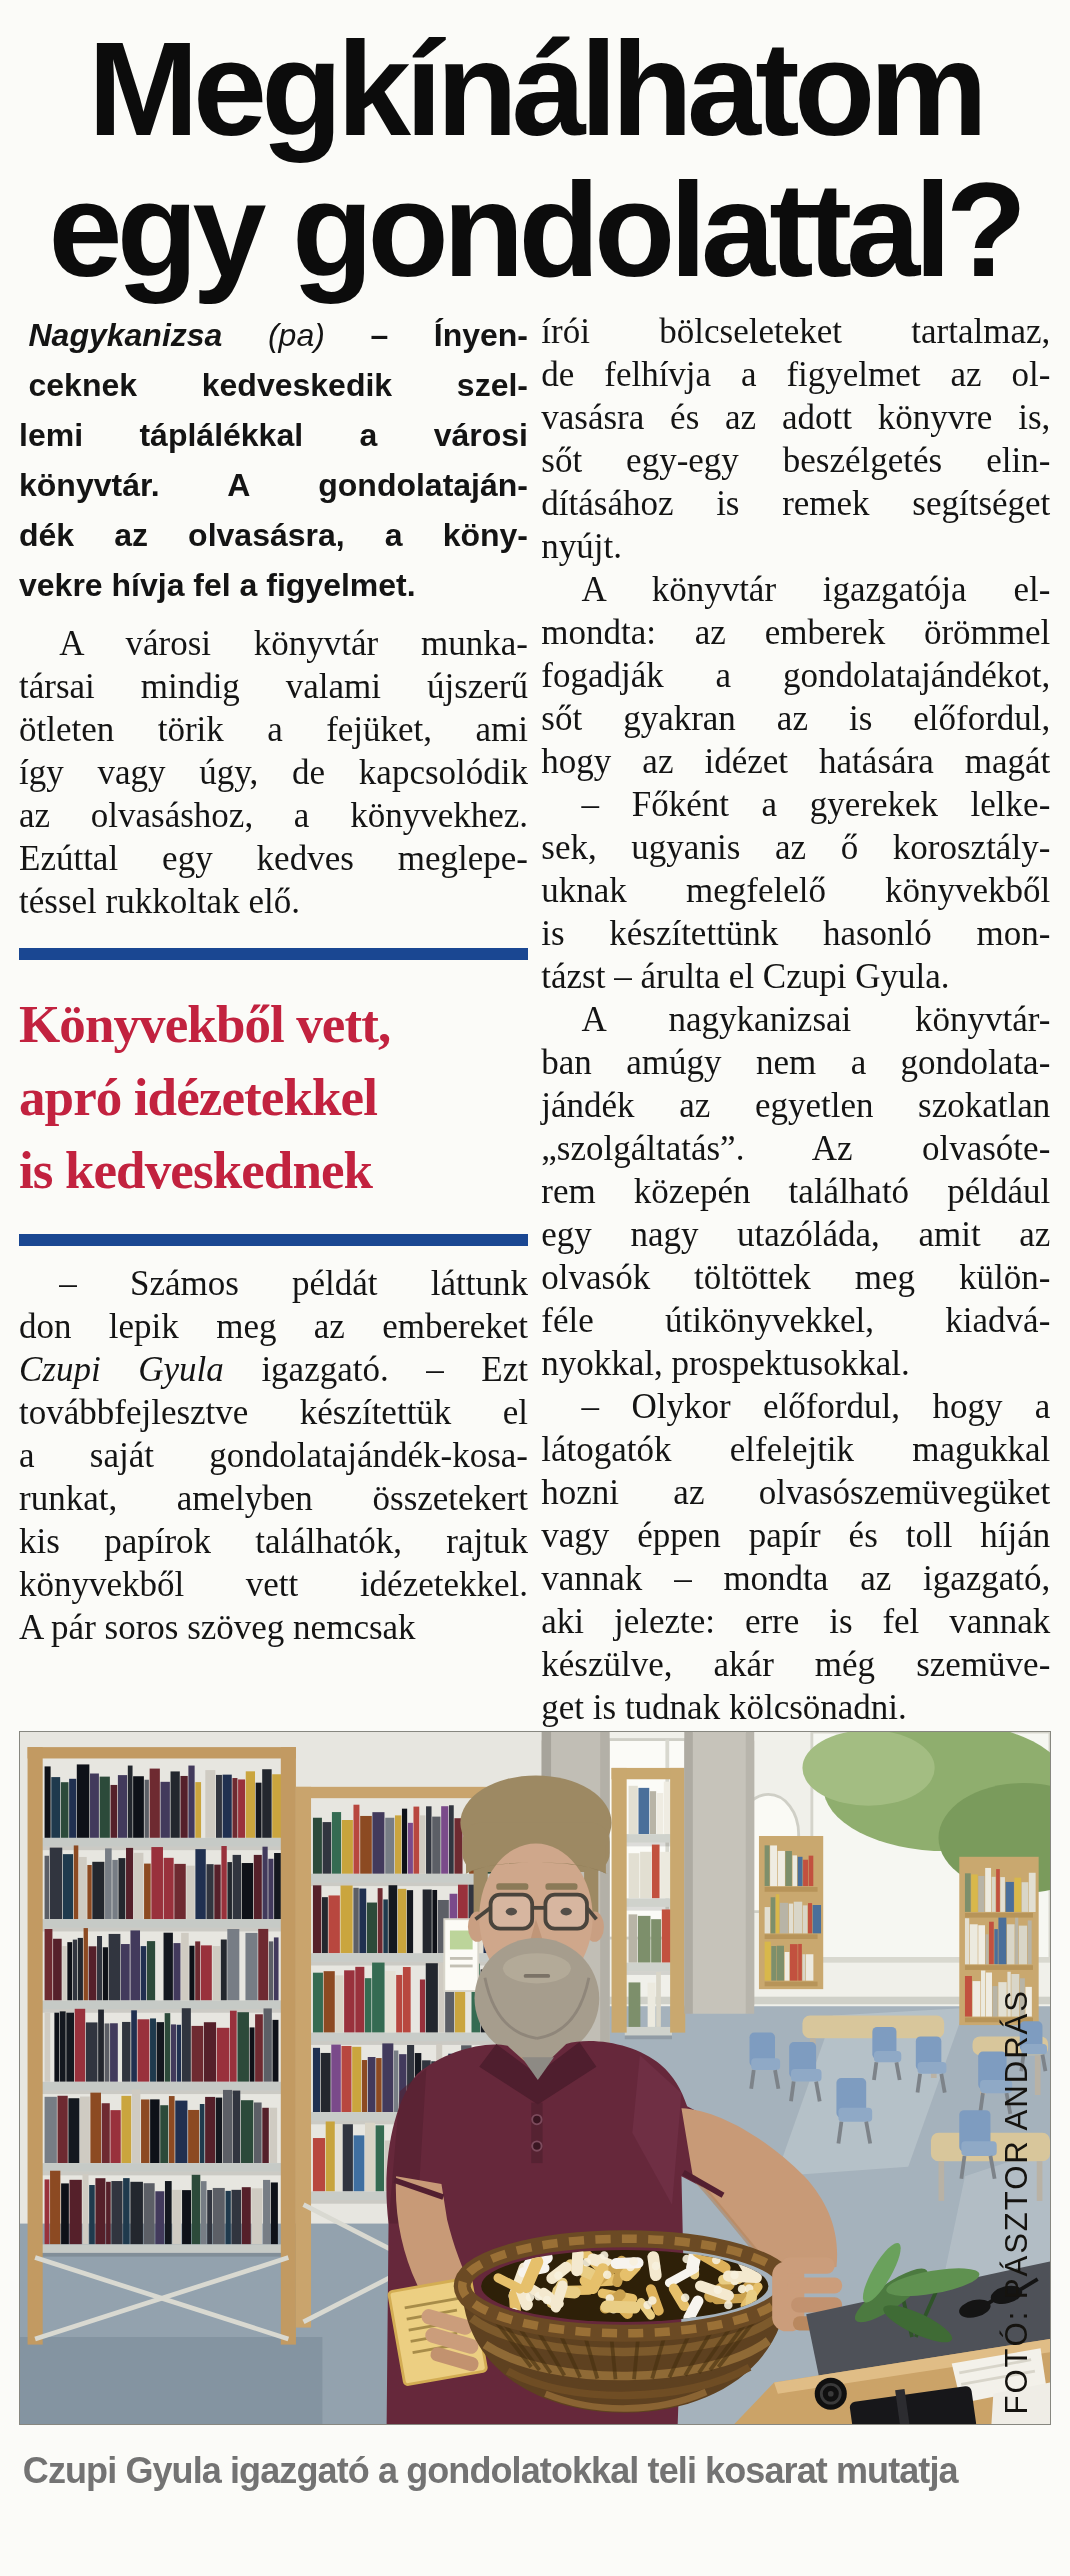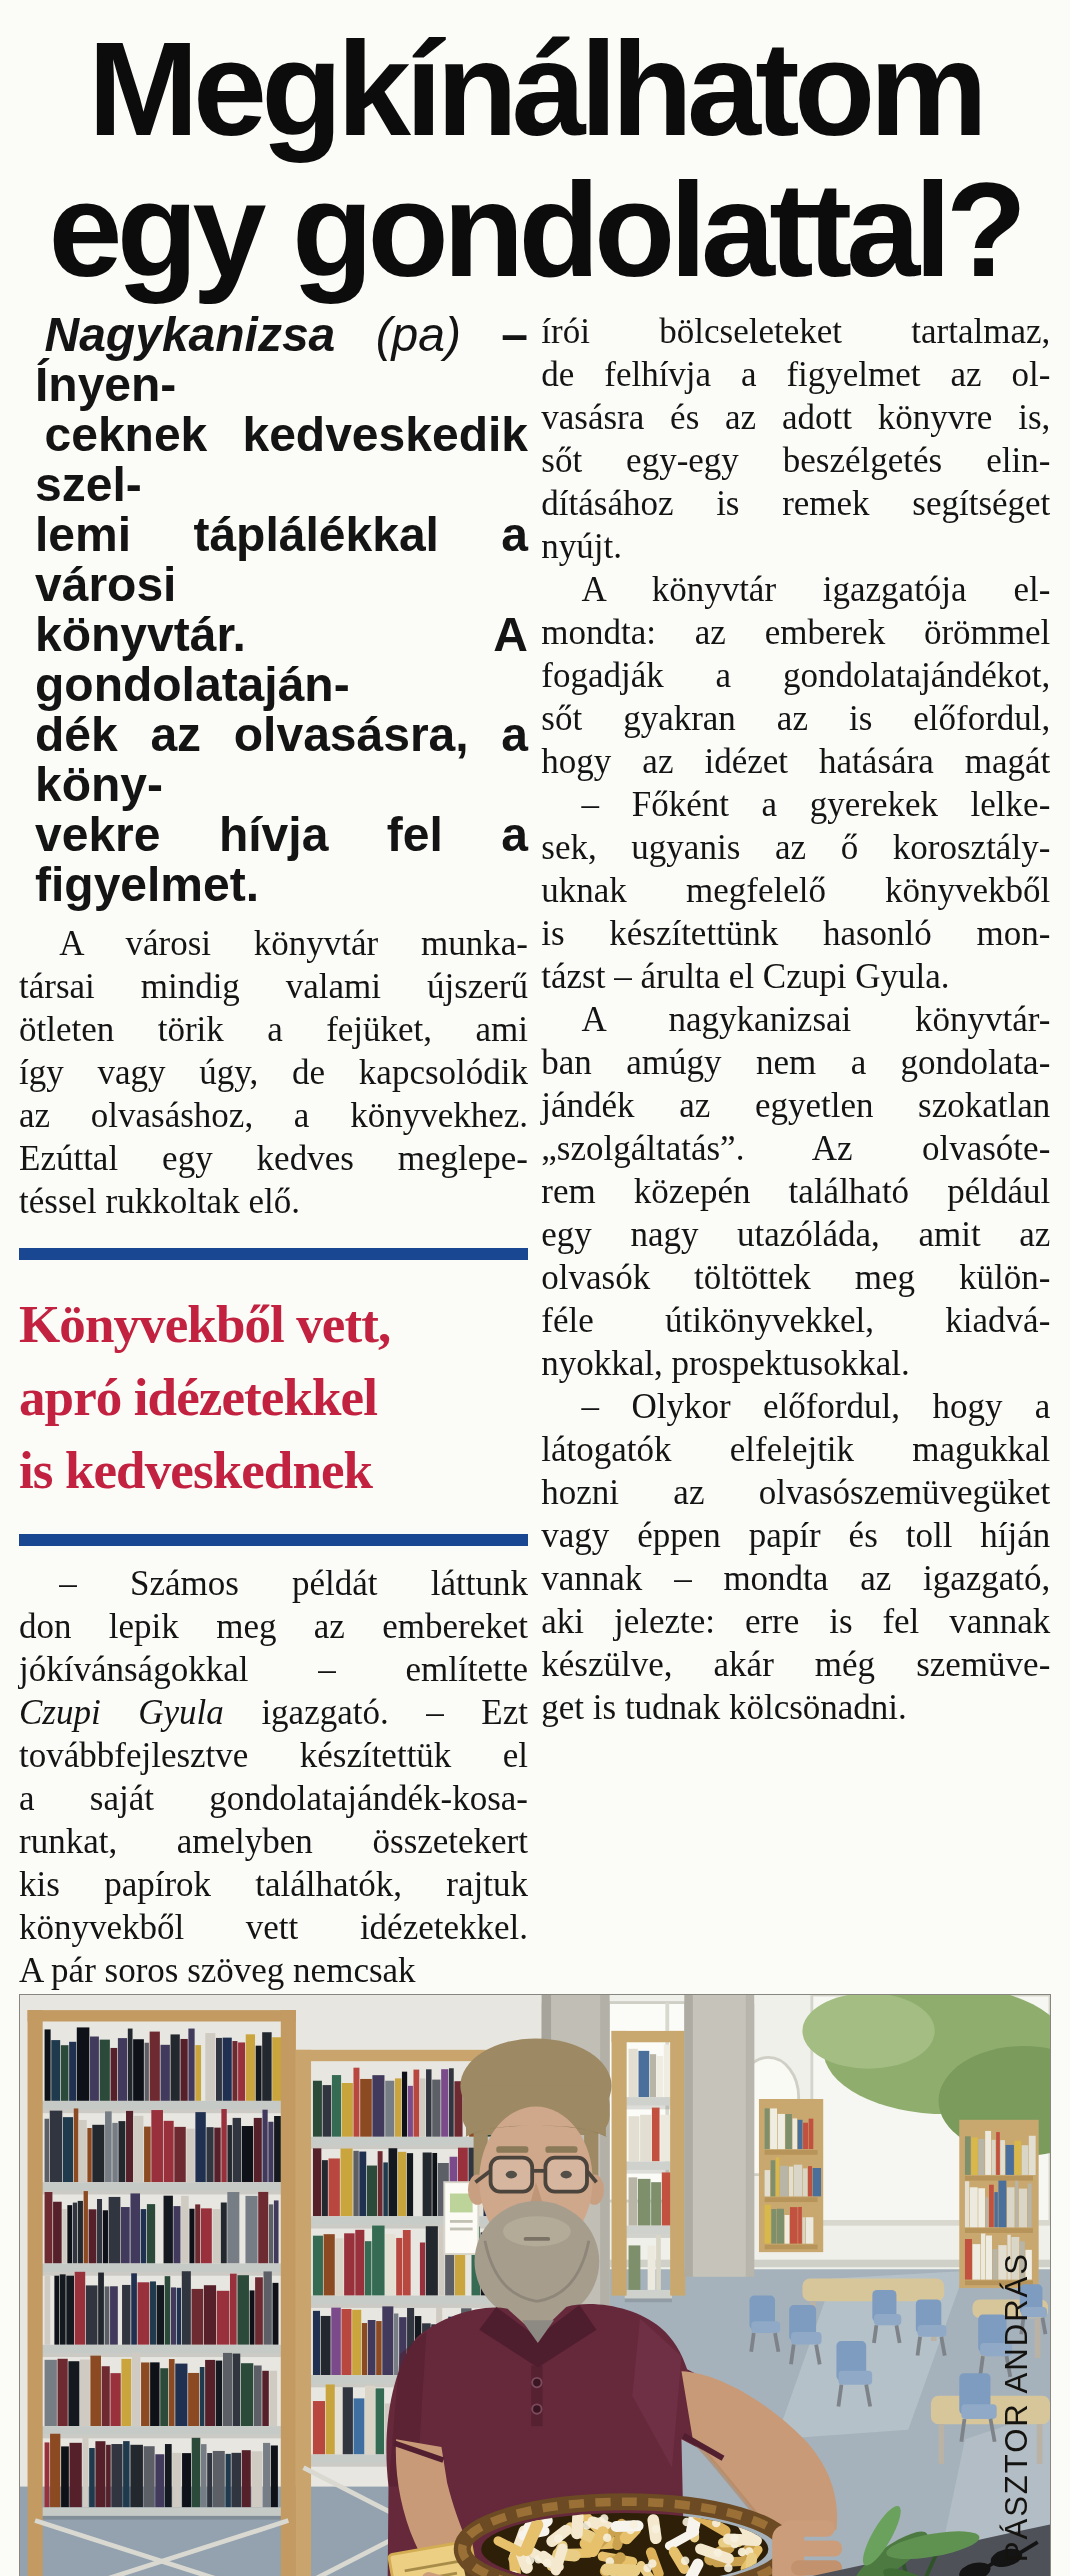--- a/index.html
+++ b/index.html
@@ -25,21 +25,21 @@
   .columns{display:flex;gap:13.3px;margin-top:7.6px;}
   .col{width:509px;}
   .jline{text-align:justify;text-align-last:justify;}
   .jline.last{text-align-last:left;}
   .serif{font-size:35px;line-height:43px;}
   .para{margin:0;}
   .indent .jline:first-child{text-indent:1.15em;}
   .lead{
     font-family:"Liberation Sans",sans-serif;
     font-weight:700;
-    font-size:48px;line-height:50px;margin-left:16px;
+    font-size:32px;line-height:50px;
   }
   .lead .jline:first-child{text-indent:9.5px;}
   .lead-loc{font-style:italic;}
   .lead-src{font-style:italic;font-weight:400;}
   .it{font-style:italic;}
   .p-gap1{margin-top:11.4px;}
   .rule{height:12.3px;background:#1a4792;margin-top:25px;}
   .rule-bottom{margin-top:26.5px;}
   .subhead{
     font-family:Liberation Serif, serif;
@@ -108,21 +108,20 @@
           <div class="jline">Könyvekből vett,</div>
           <div class="jline">apró idézetekkel</div>
           <div class="jline last">is kedveskednek</div>
         </h2>
 
       <div class="rule rule-bottom" style="background: rgb(26, 71, 146);"></div>
 
       <div class="para serif indent p-gap2">
           <div class="jline">– Számos példát láttunk</div>
           <div class="jline">don lepik meg az embereket</div>
-          <div class="jline">jókívánságokkal – említette</div>
           <div class="jline"><span class="it">Czupi Gyula </span><span>igazgató. – Ezt</span></div>
           <div class="jline">továbbfejlesztve készítettük el</div>
           <div class="jline">a saját gondolatajándék-kosa-</div>
           <div class="jline">runkat, amelyben összetekert</div>
           <div class="jline">kis papírok találhatók, rajtuk</div>
           <div class="jline">könyvekből vett idézetekkel.</div>
           <div class="jline last">A pár soros szöveg nemcsak</div>
         </div>
     </div>
 

